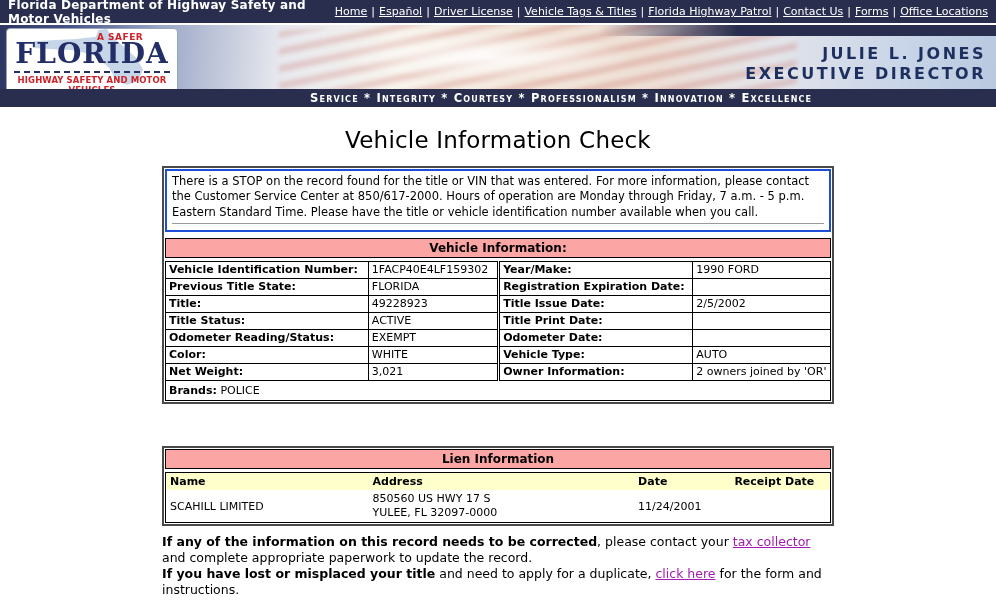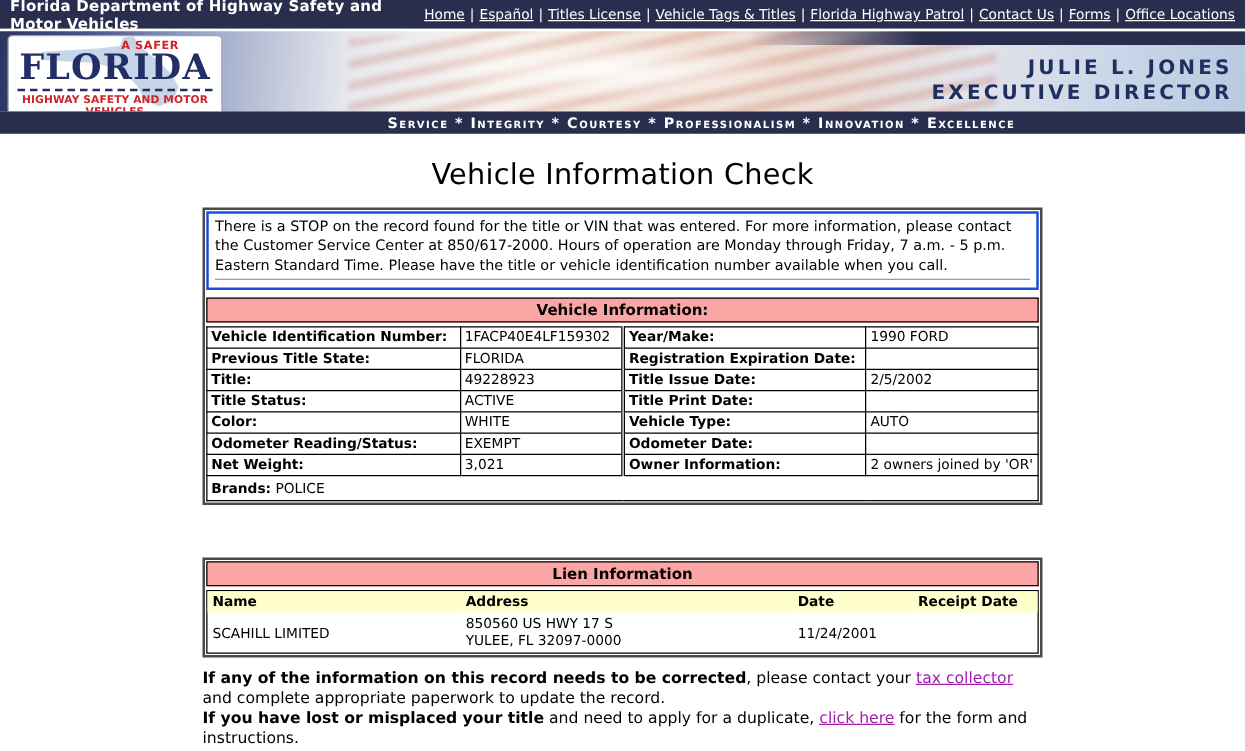--- a/index.html
+++ b/index.html
@@ -137,21 +137,21 @@
   
   .notes { width: 672px; margin: 8px auto 0 auto; font-size: 12.5px; line-height: 1.28; }
   .notes .link { color: #a21caf; text-decoration: underline; cursor: pointer; }
 </style>
 </head>
 <body>
 
 <div class="topbar">
   <div class="topbar-title">Florida Department of Highway Safety and Motor Vehicles</div>
   <div class="topnav">
-    <a>Home</a><span class="sep">|</span><a>Español</a><span class="sep">|</span><a>Titles License</a><span class="sep">|</span><a>Vehicle Tags &amp; Titles</a><span class="sep">|</span><a>Florida Highway Patrol</a><span class="sep">|</span><a>Contact Us</a><span class="sep">|</span><a>Forms</a><span class="sep">|</span><a>Office Locations</a>
+    <a>Home</a><span class="sep">|</span><a>Español</a><span class="sep">|</span><a>Driver License</a><span class="sep">|</span><a>Vehicle Tags &amp; Titles</a><span class="sep">|</span><a>Florida Highway Patrol</a><span class="sep">|</span><a>Contact Us</a><span class="sep">|</span><a>Forms</a><span class="sep">|</span><a>Office Locations</a>
   </div>
 </div>
 
 <div class="top-gap"></div>
 
 <div class="header">
   <div class="flag-stripes"></div>
   <div class="flag-glow"></div>
   <div class="navy-strip"></div>
 
@@ -212,30 +212,30 @@
         <td class="lbl l2">Title Issue Date:</td>
         <td>2/5/2002</td>
       </tr>
       <tr>
         <td class="lbl">Title Status:</td>
         <td>ACTIVE</td>
         <td class="lbl l2">Title Print Date:</td>
         <td></td>
       </tr>
       <tr>
+        <td class="lbl">Odometer Reading/Status:</td>
+        <td>EXEMPT</td>
+        <td class="lbl l2">Odometer Date:</td>
+        <td></td>
+      </tr>
+      <tr>
         <td class="lbl">Color:</td>
         <td>WHITE</td>
         <td class="lbl l2">Vehicle Type:</td>
         <td>AUTO</td>
-      </tr>
-      <tr>
-        <td class="lbl">Odometer Reading/Status:</td>
-        <td>EXEMPT</td>
-        <td class="lbl l2">Odometer Date:</td>
-        <td></td>
       </tr>
       <tr>
         <td class="lbl">Net Weight:</td>
         <td>3,021</td>
         <td class="lbl l2">Owner Information:</td>
         <td>2 owners joined by 'OR'</td>
       </tr>
       <tr>
         <td colspan="4" style="height:20px;">
           <b>Brands:</b>

